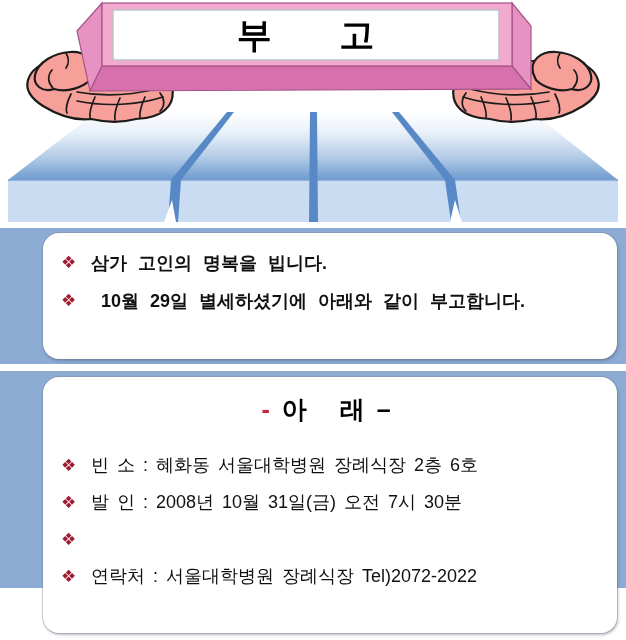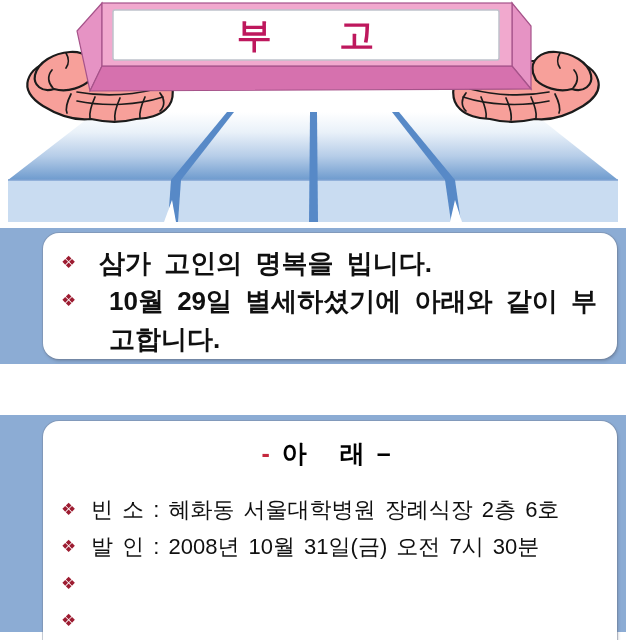--- a/index.html
+++ b/index.html
@@ -18,43 +18,43 @@
   }
   html,body{margin:0;padding:0;background:#fff;}
   .poster{
     position:relative;width:626px;height:640px;background:#fff;overflow:hidden;
     font-family:"Liberation Sans","DejaVu Sans",sans-serif;color:var(--text_black);
   }
   .top-art{position:absolute;left:0;top:0;display:block;}
   .banner-title{
     position:absolute;left:113px;top:10px;width:386px;height:50px;
     display:flex;align-items:center;justify-content:center;
-    font-size:35px;font-weight:bold;color:#be185d;white-space:pre;word-spacing:56px;letter-spacing:1px;
+    font-size:35px;font-weight:bold;color:#000000;white-space:pre;word-spacing:56px;letter-spacing:1px;
   }
   .section{position:absolute;left:0;width:626px;background:var(--section_bg);}
   .section1{top:228px;height:136px;}
-  .section2{top:371px;height:217px;margin-top:44px;}
+  .section2{top:371px;height:217px;}
   .card{
     position:absolute;background:var(--card_bg);border-radius:16px;box-sizing:border-box;
     box-shadow:0 0 0 1px rgba(115,125,145,.35), 1px 2px 3px rgba(60,70,90,.35);
   }
   .card1{left:43px;top:5px;width:574px;height:126px;padding:11px 8px 0 18px;}
   .card2{left:43px;top:6px;width:574px;height:256px;padding:17px 8px 0 0;}
   .row{display:flex;align-items:flex-start;line-height:38px;}
   .bullet{flex:0 0 30px;width:30px;color:var(--bullet_red);font-size:17px;line-height:inherit;}
   .txt{color:var(--text_black);}
-  .b1{font-size:26px;font-weight:bold;word-spacing:6px;margin-left:8px;}
+  .b1{font-size:18px;font-weight:bold;word-spacing:6px;}
   .cont{padding-left:10px;}
   .heading{text-align:center;font-size:25px;font-weight:bold;line-height:30px;color:#000;}
   .dash-red{color:var(--heading_dash_red);margin-right:12px;}
   .head-txt{white-space:pre;word-spacing:26px;}
   .dash-blk{margin-left:12px;color:#000;}
   .items{margin-top:23px;padding-left:18px;}
   .item{display:flex;align-items:flex-start;line-height:37px;}
-  .item .txt{font-size:22px;font-weight:normal;word-spacing:3px;}
+  .item .txt{font-size:18px;font-weight:normal;word-spacing:3px;}
   
   .p-top{fill:url(#gradTop);}
   .p-front{fill:var(--platform_front_blue);}
   .p-div{fill:var(--platform_divider_blue);}
   .p-wedge{fill:#FFFFFF;}
   .hand{fill:var(--hand_skin);stroke:#1B1B1B;stroke-width:2.2;stroke-linejoin:round;stroke-linecap:round;}
   .hand-line{fill:none;stroke:#1B1B1B;stroke-width:1.7;stroke-linecap:round;}
   .sign-frame{fill:var(--banner_frame_pink);stroke:#A6538A;stroke-width:1.2;}
   .sign-side{fill:var(--banner_side_pink);stroke:#A6538A;stroke-width:1.2;}
   .sign-bottom{fill:var(--banner_bottom_pink);stroke:#A6538A;stroke-width:1.2;}
@@ -149,18 +149,19 @@
         </div>
         <div class="item">
           <span class="bullet">❖</span>
           <div class="txt">발 인 : 2008년 10월 31일(금) 오전 7시 30분</div>
         </div>
         <div class="item">
           <span class="bullet">❖</span>
         </div>
         <div class="item">
           <span class="bullet">❖</span>
+          <div class="txt">연락처 : 서울대학병원 장례식장 Tel)2072-2022</div>
         </div>
       </div>
     </div>
   </section>
 
 </div>
 
 </body></html>

